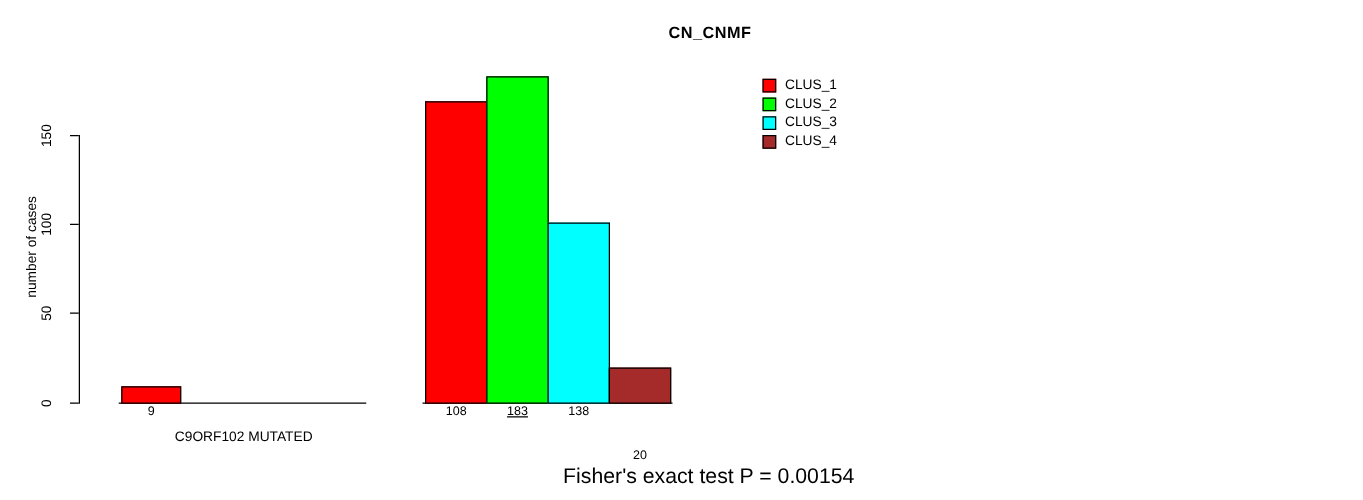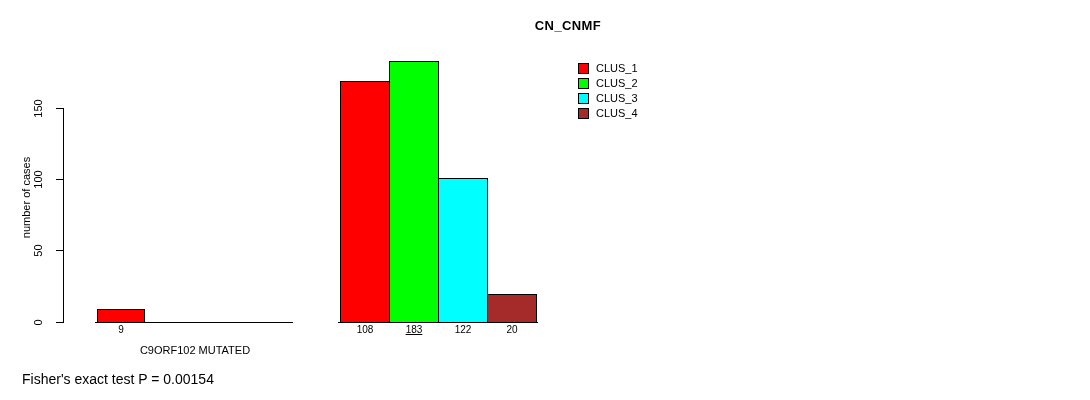--- a/index.html
+++ b/index.html
@@ -100,21 +100,21 @@
     position: absolute;
     top: 324px;
     font-size: 10px;
     line-height: 11px;
     text-align: center;
     white-space: nowrap;
   }
   
   .legend {
     position: absolute;
-    left: 578px;
+    left: 610px;
     top: 61px;
   }
   .legend-row {
     display: flex;
     align-items: center;
     height: 15px;
   }
   .legend-swatch {
     width: 11px;
     height: 11px;
@@ -127,22 +127,22 @@
     font-size: 11px;
     line-height: 11px;
     white-space: nowrap;
   }
   
   .footer-note {
     position: absolute;
     left: 0;
     top: 371px;
     width: 1090px;
-    text-align: left;
-    font-size: 14px;
+    text-align: center;
+    font-size: 17px;
     white-space: nowrap;
   }
   .footer-note .footer-inner {
     display: inline-block;
     position: relative;
     left: 22px;
   }
 </style>
 </head>
 <body>
@@ -174,22 +174,22 @@
 
   <div class="group-baseline" style="left:338px; width:200px;"></div>
 
   <div class="bar" style="left:340px; width:50px; top:81px; height:242px; background:#FF0000;"></div>
   <div class="bar" style="left:389px; width:50px; top:61px; height:262px; background:#00FF00;"></div>
   <div class="bar" style="left:438px; width:50px; top:178px; height:145px; background:#00FFFF;"></div>
   <div class="bar" style="left:487px; width:50px; top:294px; height:29px; background:#A52A2A;"></div>
 
   <div class="bar-value" style="left:345px; width:40px;">108</div>
   <div class="bar-value" style="left:394px; width:40px;text-decoration:underline;">183</div>
-  <div class="bar-value" style="left:443px; width:40px;">122</div>
-  <div class="bar-value" style="left:492px; width:40px;">20</div>
+  <div class="bar-value" style="left:443px; width:40px;">138</div>
+  <div class="bar-value" style="left:492px; width:40px;margin-top:35px;">20</div>
 
 
   <div class="legend">
     <div class="legend-row">
       <span class="legend-swatch" style="background:#FF0000;"></span>
       <span class="legend-label">CLUS_1</span>
     </div>
     <div class="legend-row">
       <span class="legend-swatch" style="background:#00FF00;"></span>
       <span class="legend-label">CLUS_2</span>

